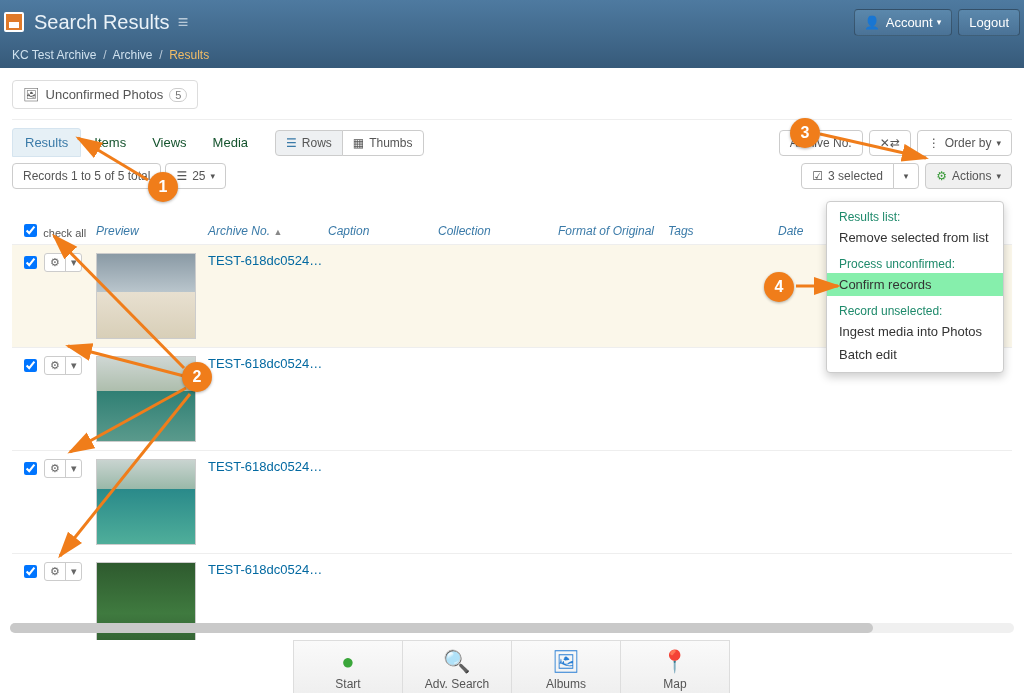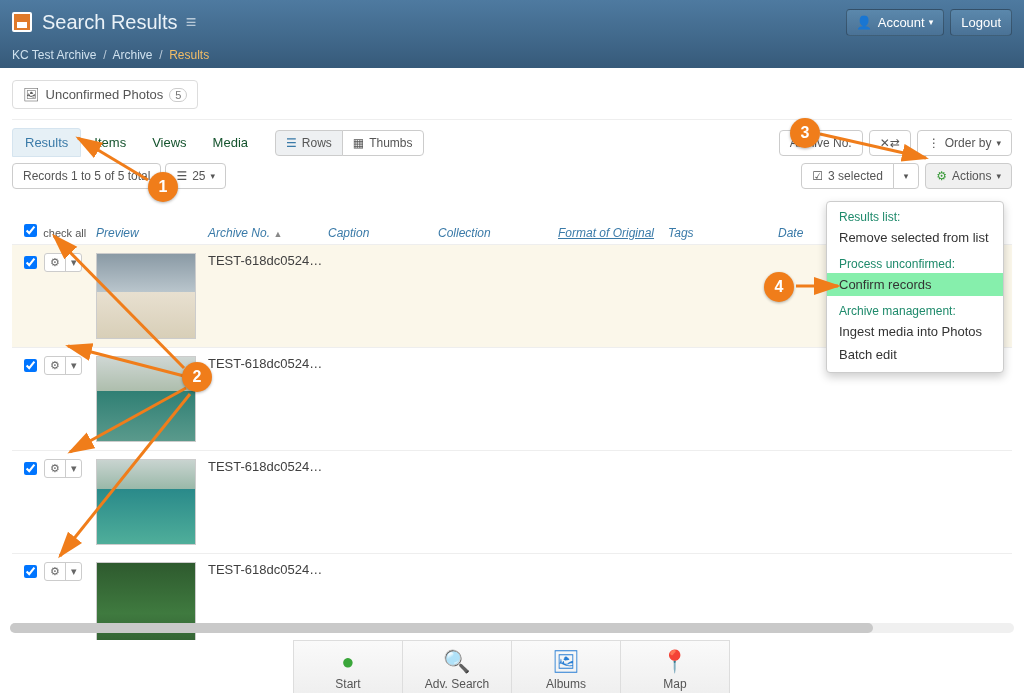--- a/index.html
+++ b/index.html
@@ -13,21 +13,21 @@
     height: 699px;
     overflow: hidden;
     position: relative;
   }
   
   .topbar {
     height: 44px;
     background: linear-gradient(#4e7aa0, #3f6688);
     display: flex;
     align-items: center;
-    padding: 0 12px;
+    padding: 0 4px;
     color: #fff;
   }
   .logo {
     width: 20px; height: 20px;
     background: #e07a2a;
     border: 2px solid #fff;
     border-radius: 2px;
     margin-right: 10px;
     position: relative;
   }
@@ -100,30 +100,30 @@
     padding:5px 10px; font-size:12px; border:1px solid #ccc;
     background:#fff; border-radius:4px; display:flex; align-items:center; gap:5px;
     cursor:pointer; color:#555;
   }
   .light-btn.gray { background:#f0f0f0; }
   .caret { font-size:9px; }
   .toolbar2 { margin-top:6px; }
   
   .table-area { margin-top:4px; position:relative; }
   .thead {
-    display:flex; align-items:flex-end; padding:4px 8px; font-size:12px;
+    display:flex; align-items:center; padding:4px 8px; font-size:12px;
     color:#3a7aa8; font-style:italic;margin-top:28px;
   }
   .thead .col { }
   .col-chk { width:76px; font-style:normal; color:#555; }
   .col-preview { width:112px;font-style:italic; }
   .col-archive { width:120px; }
   .col-caption { width:110px; }
   .col-collection { width:120px; }
-  .col-format { width:110px;text-decoration:underline; }
+  .col-format { width:110px; }
   .col-tags { width:110px;font-style:italic; }
   .col-date { width:60px; }
   .row {
     display:flex; align-items:flex-start;
     border-top:1px solid #eee; padding:8px;
   }
   .row.highlight { background:#fbf7ea; }
   .chkcell { width:76px; display:flex; gap:4px; align-items:center; }
   .chkcell input { }
   .gear-split {
@@ -134,21 +134,21 @@
   .gear-split .sep { border-left:1px solid #ccc; }
   .thumb {
     width:100px; height:86px; border:1px solid #ccc; background:#ddd;
     position:relative; overflow:hidden;
   }
   
   .ph-beach { background:linear-gradient(#8a9aa5 0%,#b9c5cc 45%,#e8e0d0 45%,#d8cfb8 100%); }
   .ph-coast1 { background:linear-gradient(#cfd7d4 0%,#aebead 40%,#2f7f74 40%,#5a9a8c 100%); }
   .ph-coast2 { background:linear-gradient(#c9d4d0 0%,#99b8a8 35%,#2a8a8a 35%,#4fae9a 100%); }
   .ph-garden { background:linear-gradient(#2e5a2e 0%,#3f7a3f 60%,#325f32 100%); }
-  .archive-link { color:#404040; font-size:13px; text-decoration:none; }
+  .archive-link { color:#0369a1; font-size:13px; text-decoration:none; }
   
   .dropdown {
     position:absolute; right:8px; top:38px; width:178px;
     background:#fff; border:1px solid #ccc; border-radius:4px;
     box-shadow:0 4px 10px rgba(0,0,0,0.2);
     padding:6px 0; z-index:50;
   }
   .dropdown .hdr { color:#1e8a6b; font-size:12px; padding:2px 12px; }
   .dropdown .itm { padding:4px 12px; font-size:13px; color:#333; cursor:pointer; }
   .dropdown .itm:hover, .dropdown .hover { background:#86efac; }
@@ -286,21 +286,21 @@
         <span class="caret">▾</span>
       </div>
 
       <div class="dropdown">
         <div class="hdr">Results list:</div>
         <div class="itm">Remove selected from list</div>
         <div class="gap"></div>
         <div class="hdr">Process unconfirmed:</div>
         <div class="itm hover">Confirm records</div>
         <div class="gap"></div>
-        <div class="hdr">Archive management:</div>
+        <div class="hdr">Record unselected:</div>
         <div class="itm">Ingest media into Photos</div>
         <div class="itm">Batch edit</div>
       </div>
     </div>
   </div>
 
   
   <div class="table-area">
     <div class="thead">
       <div class="col col-chk">

